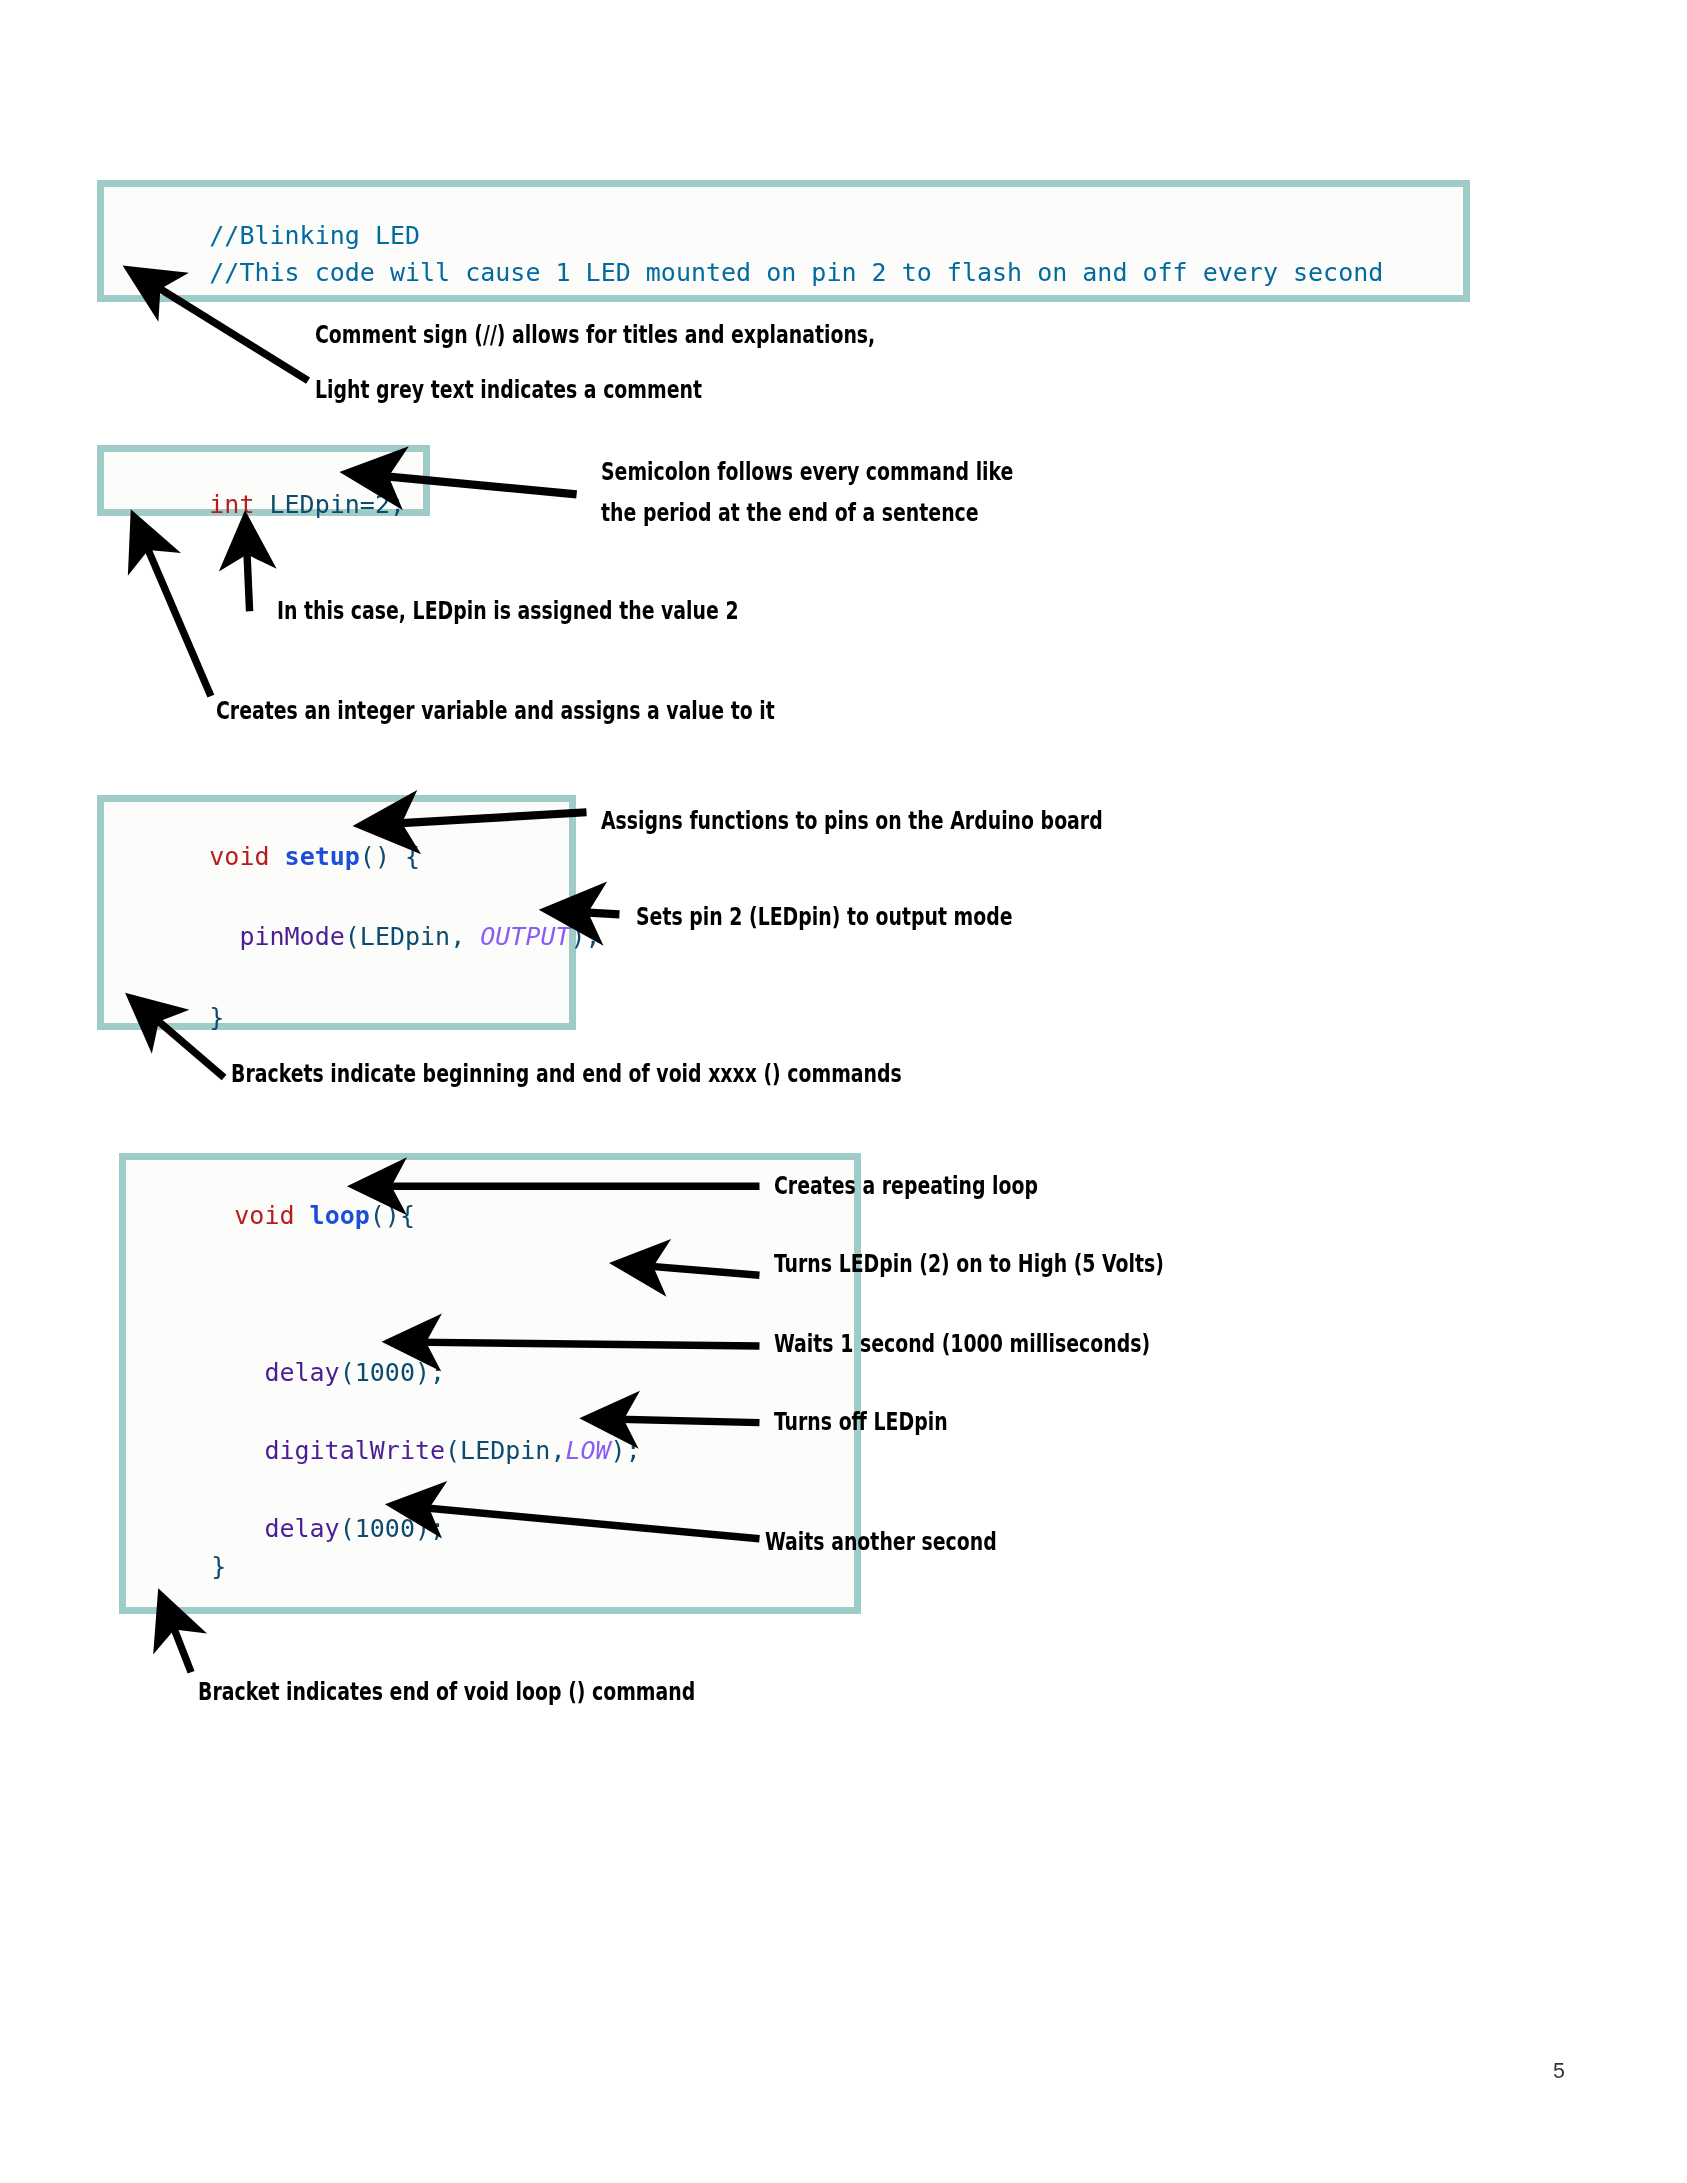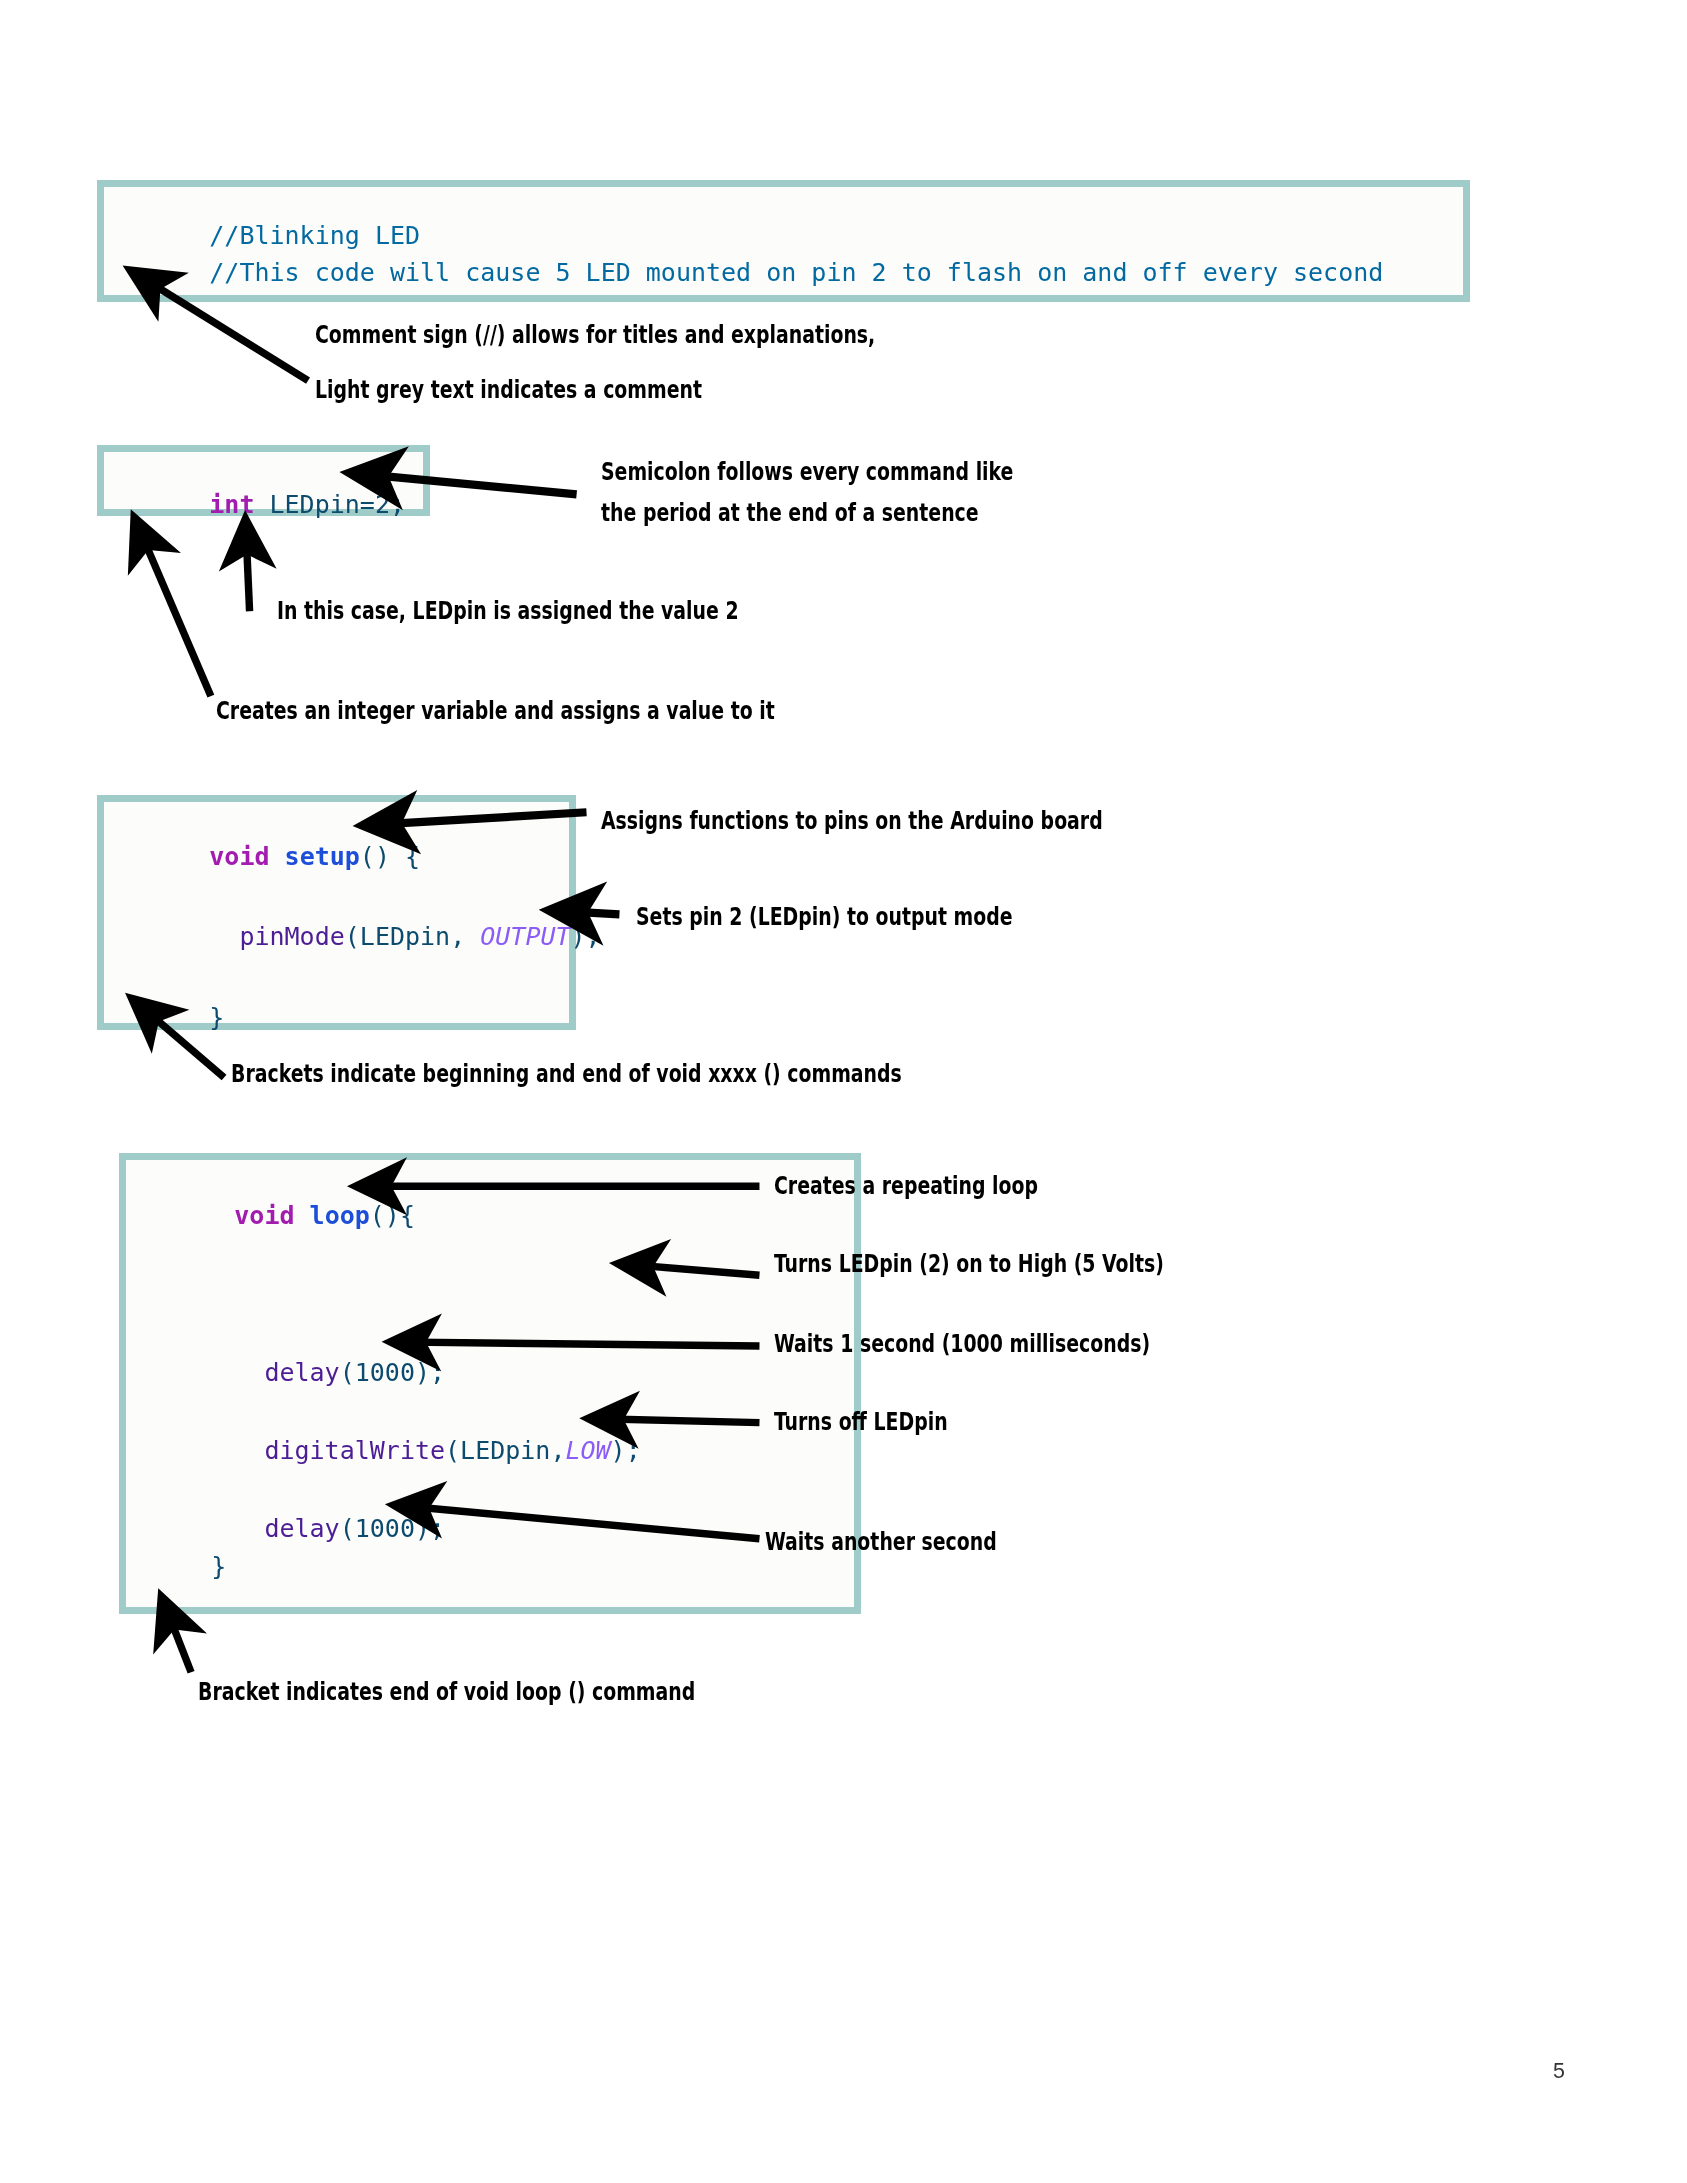--- a/index.html
+++ b/index.html
@@ -21,21 +21,21 @@
   .code-box{
     position:absolute;box-sizing:border-box;
     border:7.4px solid #9fcbc8;background:#fcfdfb;
   }
   .code-line{
     font-family:"DejaVu Sans Mono","Liberation Mono",monospace;
     font-size:25px;line-height:1.0;white-space:pre;color:#222;
     position:absolute;
   }
   .cmt{color:#0369a1;}
-  .kw{color:#a21caf;font-weight:bold;}
+  .kw{color:#b91c1c;}
   .kw-b{color:#1d4ed8;font-weight:bold;}
   .fn{color:#4c1d95;}
   .const{color:#8b5cf6;font-style:italic;}
   .plain{color:#0c4a6e;}
 
   
   .anno{
     position:absolute;
     font-family:"DejaVu Sans Condensed","Liberation Sans Narrow","Liberation Sans",sans-serif;
     font-size:25px;font-weight:bold;color:#000;
@@ -55,21 +55,21 @@
 <body>
 
 <div class="page">
 
 
   <div class="code-box" style="left:97px;top:180px;width:1373px;height:122px;">
     <div class="code-line" style="left:15px;top:10.7px;">
       <span class="cmt">//Blinking LED</span>
     </div>
     <div class="code-line" style="left:15px;top:48px;">
-      <span class="cmt">//This code will cause 5 LED mounted on pin 2 to flash on and off every second</span>
+      <span class="cmt">//This code will cause 1 LED mounted on pin 2 to flash on and off every second</span>
     </div>
   </div>
 
   <div class="code-box" style="left:97px;top:445px;width:333px;height:71px;">
     <div class="code-line" style="left:15px;top:15px;">
       <span class="kw">int</span><span class="plain"> LEDpin=2;</span>
     </div>
   </div>
 
   <div class="code-box" style="left:97px;top:795px;width:479px;height:235px;">

